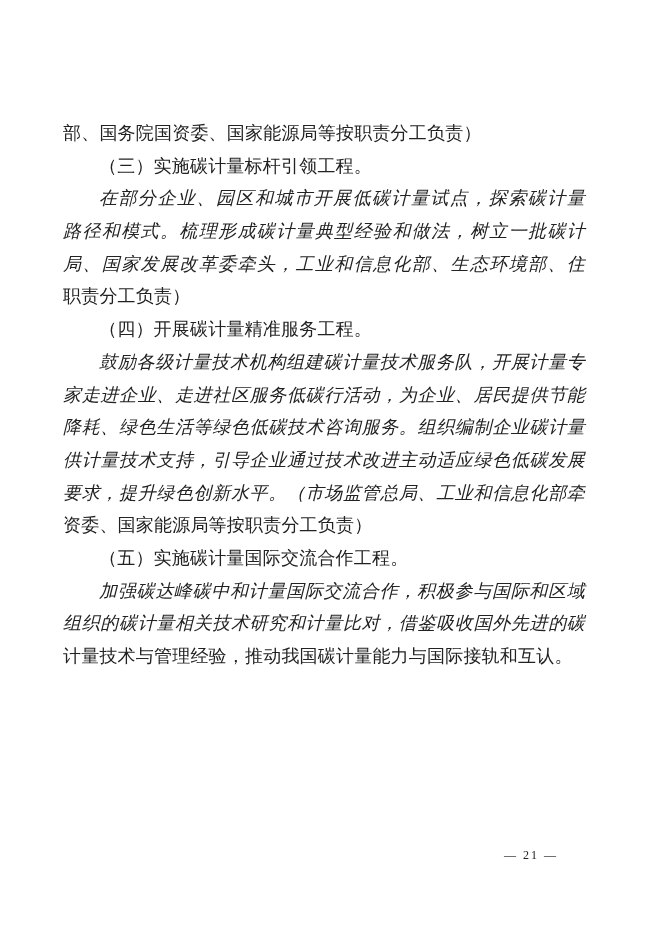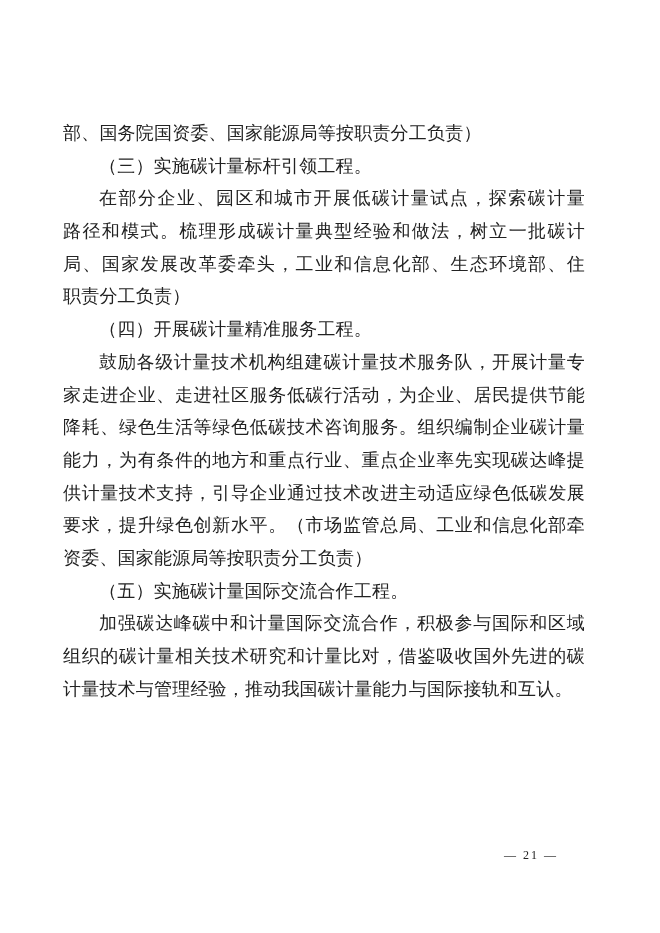--- a/index.html
+++ b/index.html
@@ -30,20 +30,21 @@
     white-space: normal;
     overflow: visible;
   }
   .indent {
     text-indent: 36px;
   }
   .fill {
     text-align: justify;
     text-align-last: justify;
     text-justify: inter-character;
+    font-style: italic;
   }
   .page-num {
     position: absolute;
     top: 844px;
     right: 102px;
     font-size: 12px;
     line-height: 22px;
     color: #222222;
     letter-spacing: 2px;
     white-space: pre;
@@ -57,21 +58,20 @@
     <div class="ln">部、国务院国资委、国家能源局等按职责分工负责）</div>
     <div class="ln indent">（三）实施碳计量标杆引领工程。</div>
     <div class="ln indent fill">在部分企业、园区和城市开展低碳计量试点，探索碳计量</div>
     <div class="ln fill">路径和模式。梳理形成碳计量典型经验和做法，树立一批碳计</div>
     <div class="ln fill">局、国家发展改革委牵头，工业和信息化部、生态环境部、住</div>
     <div class="ln">职责分工负责）</div>
     <div class="ln indent">（四）开展碳计量精准服务工程。</div>
     <div class="ln indent fill">鼓励各级计量技术机构组建碳计量技术服务队，开展计量专</div>
     <div class="ln fill">家走进企业、走进社区服务低碳行活动，为企业、居民提供节能</div>
     <div class="ln fill">降耗、绿色生活等绿色低碳技术咨询服务。组织编制企业碳计量</div>
-    <div class="ln fill">能力，为有条件的地方和重点行业、重点企业率先实现碳达峰提</div>
     <div class="ln fill">供计量技术支持，引导企业通过技术改进主动适应绿色低碳发展</div>
     <div class="ln fill">要求，提升绿色创新水平。（市场监管总局、工业和信息化部牵</div>
     <div class="ln">资委、国家能源局等按职责分工负责）</div>
     <div class="ln indent">（五）实施碳计量国际交流合作工程。</div>
     <div class="ln indent fill">加强碳达峰碳中和计量国际交流合作，积极参与国际和区域</div>
     <div class="ln fill">组织的碳计量相关技术研究和计量比对，借鉴吸收国外先进的碳</div>
     <div class="ln">计量技术与管理经验，推动我国碳计量能力与国际接轨和互认。</div>
   </div>
   <div class="page-num">— 21 —</div>
 </div>

